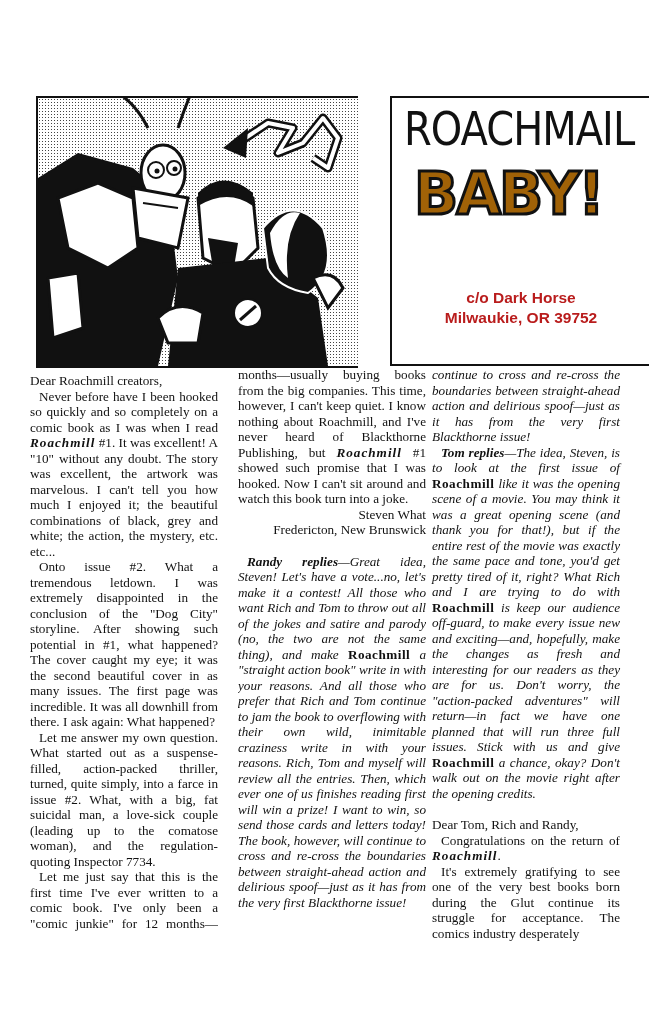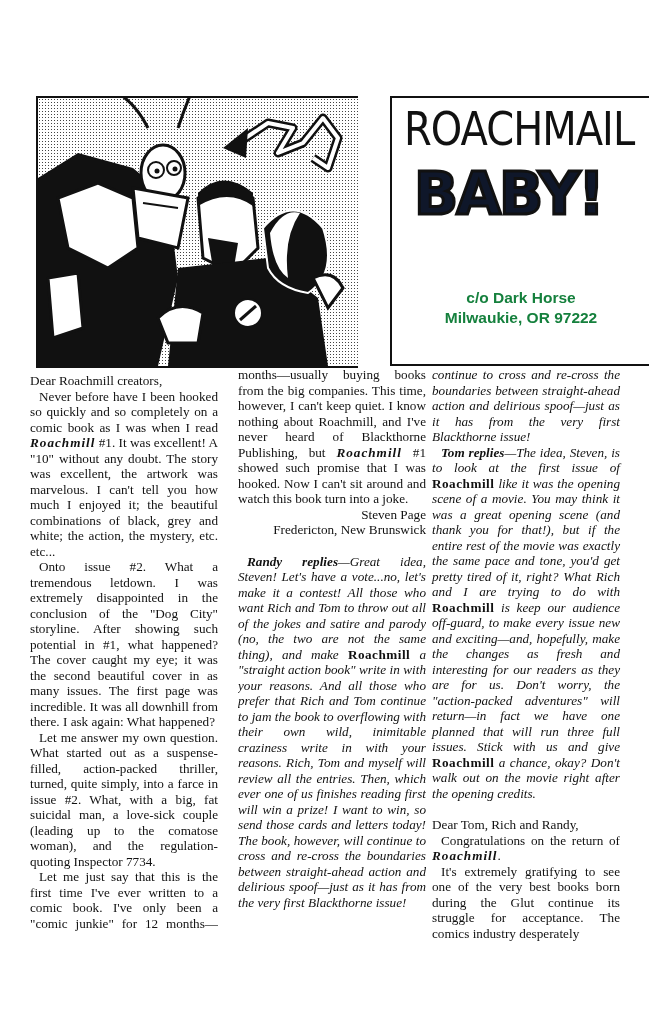--- a/index.html
+++ b/index.html
@@ -5,22 +5,22 @@
   html, body { margin:0; padding:0; background:#fff; }
   body { width:649px; height:1028px; position:relative; overflow:hidden; font-family:"Liberation Serif","DejaVu Serif",serif; color:#111; }
   .banner { position:absolute; left:36px; top:96px; width:576px; height:268px; }
   .art { position:absolute; left:0; top:0; width:320px; height:268px; border:2px solid #111; border-right:none;
     background-color:#fff;
     background-image: radial-gradient(#444 0.8px, transparent 0.9px);
     background-size:3px 3px; overflow:hidden; }
   .art svg { position:absolute; left:0; top:0; }
   .titlebox { position:absolute; left:316px; top:0; width:258px; height:266px; border:2px solid #111; background:#fff;margin-left:38px; }
   .t1 { position:absolute; left:12px; top:8px; font-family:"DejaVu Sans",sans-serif; font-size:40px; letter-spacing:-1px; font-weight:normal; transform:scaleY(1.15); }
-  .t2 { position:absolute; left:22px; top:62px; font-family:"DejaVu Sans",sans-serif; font-size:58px; font-weight:bold; color:#0f172a; -webkit-text-stroke:3px #111; letter-spacing:-2px; }
-  .addr { position:absolute; left:0; width:100%; top:190px; text-align:center; font-family:"Liberation Sans",sans-serif; font-size:15.5px; line-height:20px; font-weight:bold; color:#15803d; }
+  .t2 { position:absolute; left:22px; top:62px; font-family:"DejaVu Sans",sans-serif; font-size:58px; font-weight:bold; color:#a16207; -webkit-text-stroke:3px #111; letter-spacing:-2px; }
+  .addr { position:absolute; left:0; width:100%; top:190px; text-align:center; font-family:"Liberation Sans",sans-serif; font-size:15.5px; line-height:20px; font-weight:bold; color:#b91c1c; }
   .col { position:absolute; top:367px; width:188px; font-size:13.2px; line-height:15.5px; text-align:justify; }
   .c1 { left:30px;margin-top:6px; }
   .c2 { left:231px;margin-left:7px; }
   .c3 { left:432px; }
   p { margin:0; text-indent:9px; }
   p.noind { text-indent:0; }
   .it { font-style:italic; }
   .rm { font-weight:bold; font-style:italic; letter-spacing:1px; }
   .rmb { font-weight:bold; letter-spacing:0.5px; }
   .sig { text-align:right; text-indent:0; }
@@ -64,36 +64,36 @@
 
       <path d="M120 220 Q140 200 165 215 L160 245 L130 245 Z" fill="#fff" stroke="#111" stroke-width="3"></path>
       <path d="M275 180 Q295 170 305 190 L290 210 Z" fill="#fff" stroke="#111" stroke-width="3"></path>
     </svg>
   </div>
   <div class="titlebox">
     <div class="t1">ROACHMAIL</div>
     <div class="t2">BABY!</div>
     <div class="addr">
       <div>c/o Dark Horse</div>
-      <div>Milwaukie, OR 97222</div>
+      <div>Milwaukie, OR 39752</div>
     </div>
   </div>
 </div>
 
 <div class="col c1">
   <p class="noind">Dear Roachmill creators,</p>
   <p><span>Never before have I been hooked so quickly and so completely on a comic book as I was when I read </span><span class="rm">Roachmill</span><span> #1. It was excellent! A "10" without any doubt. The story was excellent, the artwork was marvelous. I can't tell you how much I enjoyed it; the beautiful combinations of black, grey and white; the action, the mystery, etc. etc...</span></p>
   <p>Onto issue #2. What a tremendous letdown. I was extremely disappointed in the conclusion of the "Dog City" storyline. After showing such potential in #1, what happened? The cover caught my eye; it was the second beautiful cover in as many issues. The first page was incredible. It was all downhill from there. I ask again: What happened?</p>
   <p>Let me answer my own question. What started out as a suspense-filled, action-packed thriller, turned, quite simply, into a farce in issue #2. What, with a big, fat suicidal man, a love-sick couple (leading up to the comatose woman), and the regulation-quoting Inspector 7734.</p>
   <p style="max-height:62px;overflow:hidden;"><span>Let me just say that this is the first time I've ever written to a comic book. I've only been a "comic junkie" for 12 months—usually buying books from the big companies. This time, however, I can't keep quiet. I know nothing about Roachmill, and I've never heard of Blackthorne Publishing, but </span></p>
 </div>
 
 <div class="col c2">
   <p class="noind">months—usually buying books from the big companies. This time, however, I can't keep quiet. I know nothing about Roachmill, and I've never heard of Blackthorne Publishing, but <span class="rm">Roachmill</span><span> #1 showed such promise that I was hooked. Now I can't sit around and watch this book turn into a joke.</span></p>
-  <p class="sig">Steven Page</p>
+  <p class="sig">Steven What</p>
   <p class="sig">Fredericton, New Brunswick</p>
   <div class="gap"></div>
   <p class="it" style="max-height:372px;overflow:hidden;"><b>Randy replies</b><span>—Great idea, Steven! Let's have a vote...no, let's make it a contest! All those who want Rich and Tom to throw out all of the jokes and satire and parody (no, the two are not the same thing), and make </span><span class="rmb" style="font-style:normal">Roachmill</span><span> a "straight action book" write in with your reasons. And all those who prefer that Rich and Tom continue to jam the book to overflowing with their own wild, inimitable craziness write in with your reasons. Rich, Tom and myself will review all the entries. Then, which ever one of us finishes reading first will win a prize! I want to win, so send those cards and letters today! The book, however, will continue to cross and re-cross the boundaries between straight-ahead action and delirious spoof—just as it has from the very first Blackthorne issue!</span></p>
 </div>
 
 <div class="col c3">
   <p class="noind it">continue to cross and re-cross the boundaries between straight-ahead action and delirious spoof—just as it has from the very first Blackthorne issue!</p>
   <p class="it"><b>Tom replies</b><span>—The idea, Steven, is to look at the first issue of </span><span class="rmb" style="font-style:normal">Roachmill</span><span> like it was the opening scene of a movie. You may think it was a great opening scene (and thank you for that!), but if the entire rest of the movie was exactly the same pace and tone, you'd get pretty tired of it, right? What Rich and I are trying to do with </span><span class="rmb" style="font-style:normal">Roachmill</span><span> is keep our audience off-guard, to make every issue new and exciting—and, hopefully, make the changes as fresh and interesting for our readers as they are for us. Don't worry, the "action-packed adventures" will return—in fact we have one planned that will run three full issues. Stick with us and give </span><span class="rmb" style="font-style:normal">Roachmill</span><span> a chance, okay? Don't walk out on the movie right after the opening credits.</span></p>
   <div class="gap2"></div>
   <p class="noind">Dear Tom, Rich and Randy,</p>

